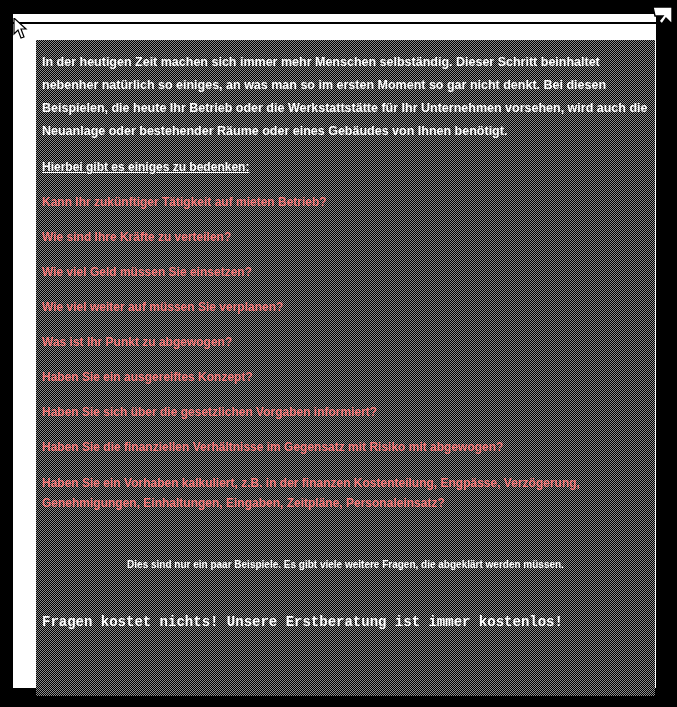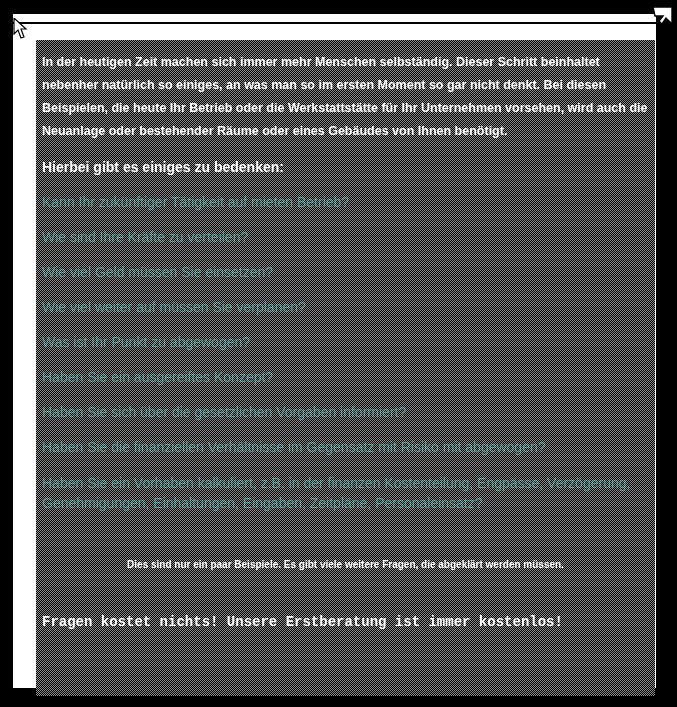--- a/index.html
+++ b/index.html
@@ -86,32 +86,33 @@
   }
   .para{
     font-size:12.5px;
     font-weight:bold;
     line-height:23px;
     letter-spacing:0px;
     margin:0 0 10px 0;
     color:#ffffff;
   }
   .heading{
-    font-size:14px;
-    font-weight:bold;
+    font-size:12px;
+    font-weight:bold;
+    text-decoration:underline;
     line-height:24px;
     margin:12px 0 14px 0;
     color:#ffffff;
   }
   .q{
-    font-size:14px;
-    font-weight:normal;
+    font-size:12px;
+    font-weight:bold;
     line-height:18px;
     margin:0 0 17px 0;
-    color:#0f766e;
+    color:#ef4444;
   }
   .q.two-line{ line-height:20px; margin-bottom:24px; }
   .closing{
     font-size:10px;
     font-weight:bold;
     line-height:20px;
     margin:42px 0 0 0;
     color:#ffffff;
     text-align:center;
   }

